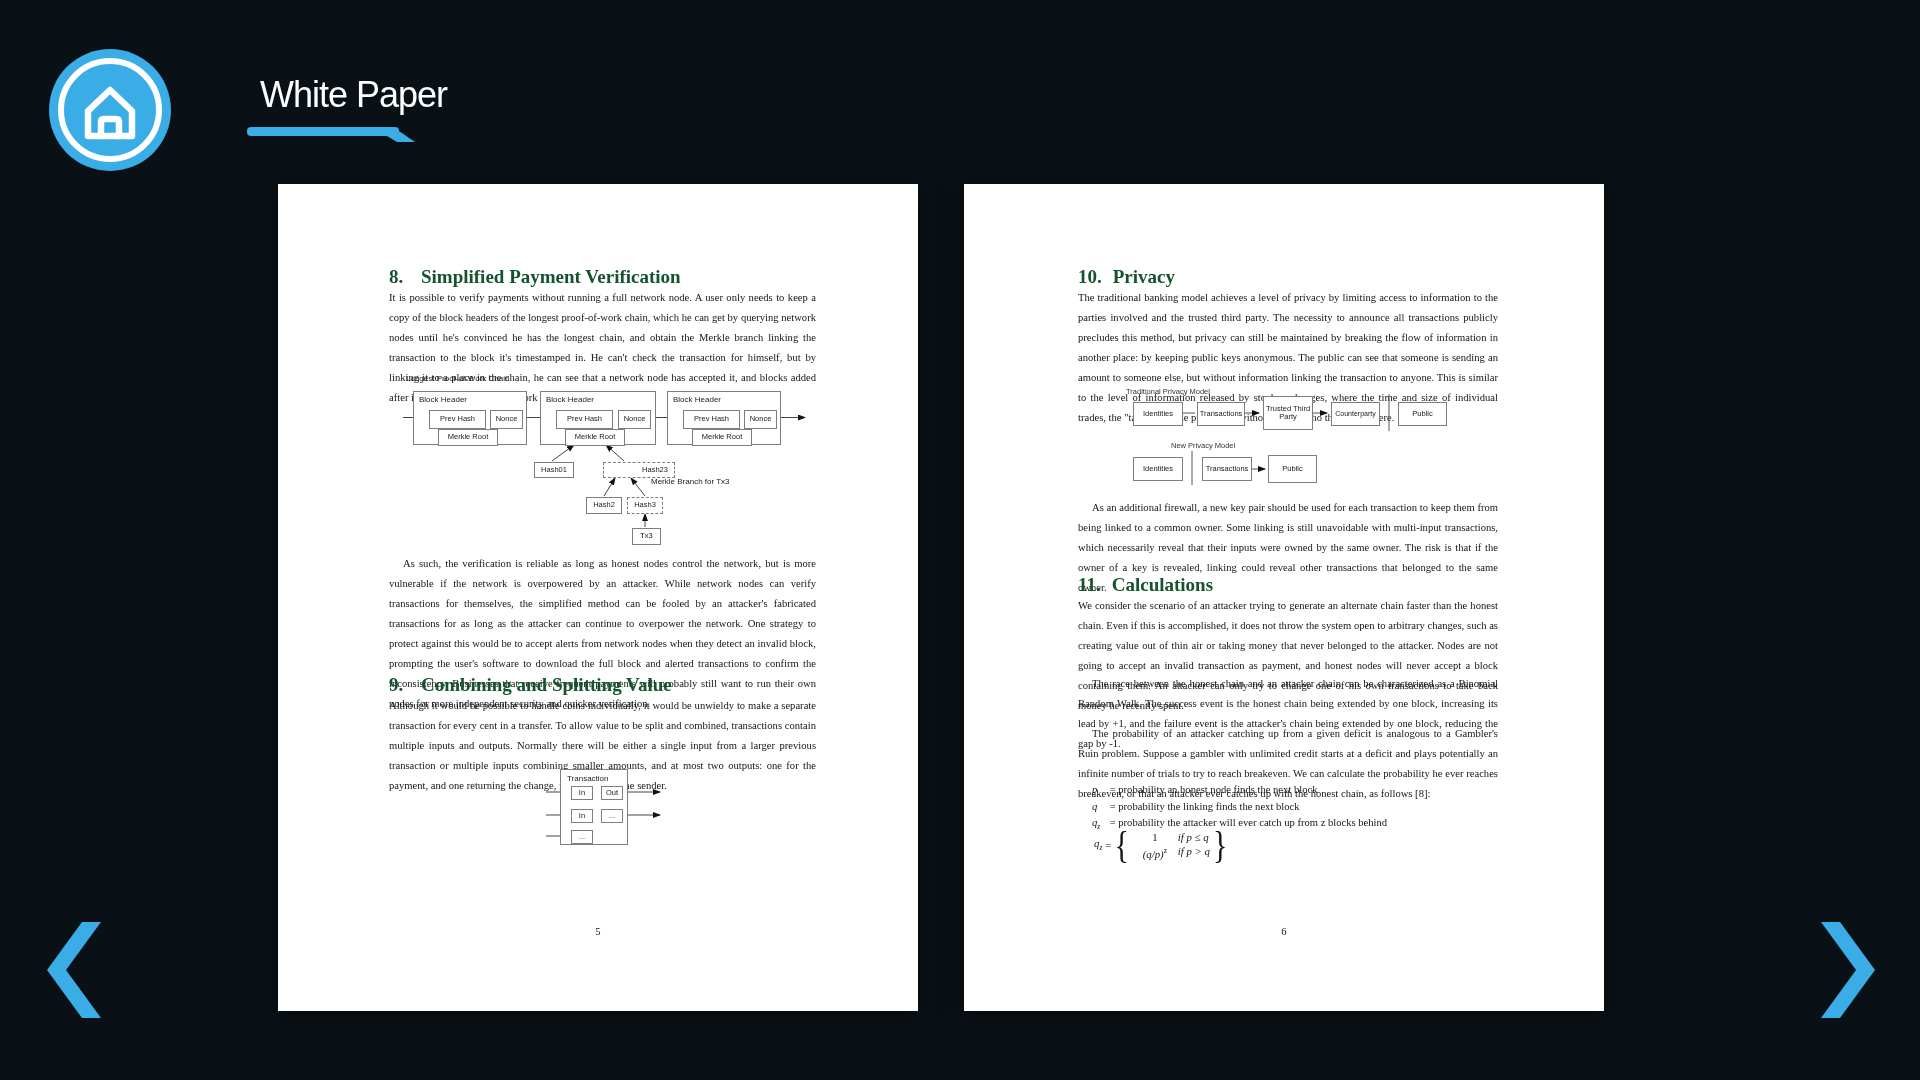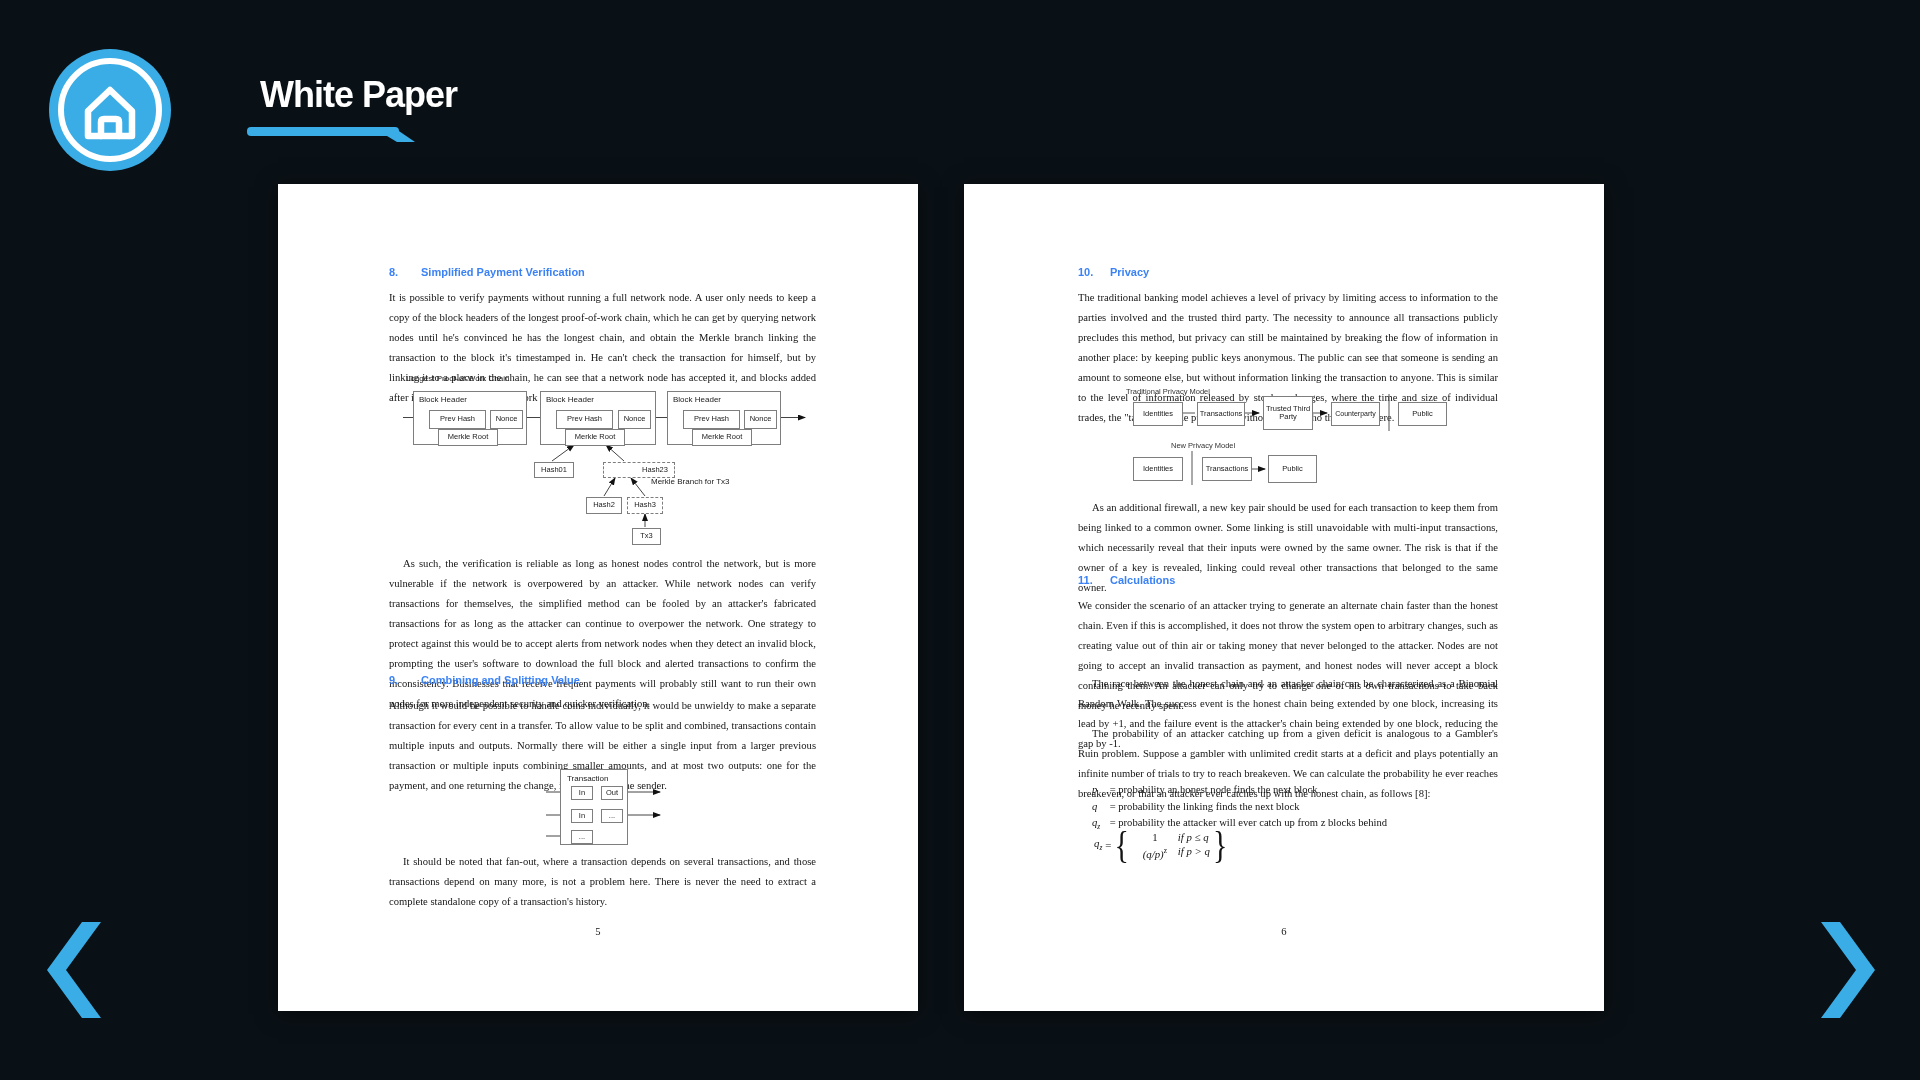--- a/index.html
+++ b/index.html
@@ -6,37 +6,37 @@
   body{
     width:1920px;height:1080px;position:relative;overflow:hidden;
     background:#0a1116;
     font-family:"Liberation Sans",sans-serif;
   }
 
   
   .home-btn{position:absolute;left:47px;top:47px;width:126px;height:126px;
     background:none;border:none;padding:0;cursor:pointer;}
   .app-title{position:absolute;left:260px;top:74px;
-    font-family:"Liberation Sans",sans-serif;font-weight:bold;
+    font-family:"Liberation Sans",sans-serif;font-weight:normal;
     font-size:36px;letter-spacing:-1px;color:#ffffff;white-space:nowrap;}
   .title-underline{position:absolute;left:247px;top:126px;}
 
   
   .nav-btn{position:absolute;background:none;border:none;padding:0;cursor:pointer;}
   .nav-prev{left:46px;top:922px;width:56px;height:96px;}
   .nav-next{left:1820px;top:922px;width:56px;height:96px;}
 
   
   .page{position:absolute;top:184px;width:640px;height:827px;background:#ffffff;
     box-shadow:0 3px 20px rgba(0,0,0,.55);}
   .page-left{left:278px;}
   .page-right{left:964px;}
 
-  .sec-head{position:absolute;font-family:Liberation Sans, sans-serif;
-    font-weight:bold;font-size:11px;color:#3b82f6;white-space:nowrap;}
+  .sec-head{position:absolute;font-family:Liberation Serif, serif;
+    font-weight:bold;font-size:19px;color:#14532d;white-space:nowrap;}
   .sec-num{display:inline-block;min-width:21px;margin-right:11px;}
   .body-text{position:absolute;margin:0;font-family:"Liberation Serif",serif;
     font-size:10.6px;line-height:20px;text-align:justify;color:#141414;}
   .indent{text-indent:14px;}
   .pagenum{position:absolute;left:0;width:100%;text-align:center;
     font-family:"Liberation Serif",serif;font-size:10.6px;color:#141414;}
 
   
   .diagram{position:absolute;}
   .dsvg{position:absolute;left:0;top:0;pointer-events:none;}
@@ -171,21 +171,20 @@
     <div class="bh" style="left:14px;top:3px;width:66px;height:74px;">
       <div class="bh-label" style="left:6px;top:4px;">Transaction</div>
     </div>
     <div class="dbox" style="left:25px;top:20px;width:20px;height:12px;">In</div>
     <div class="dbox" style="left:55px;top:20px;width:20px;height:12px;">Out</div>
     <div class="dbox" style="left:25px;top:43px;width:20px;height:12px;">In</div>
     <div class="dbox" style="left:55px;top:43px;width:20px;height:12px;">...</div>
     <div class="dbox" style="left:25px;top:64px;width:20px;height:12px;">...</div>
   </div>
 
-  <p class="body-text indent" style="left:111px;top:668px;width:427px;">It should be noted that fan-out, where a transaction depends on several transactions, and those transactions depend on many more, is not a problem here. There is never the need to extract a complete standalone copy of a transaction's history.</p>
 
   <div class="pagenum" style="top:742px;">5</div>
 </div>
 
 <div class="page page-right">
 
   <div class="sec-head" style="left:114px;top:82px;">
     <span class="sec-num">10.</span><span>Privacy</span>
   </div>
 

